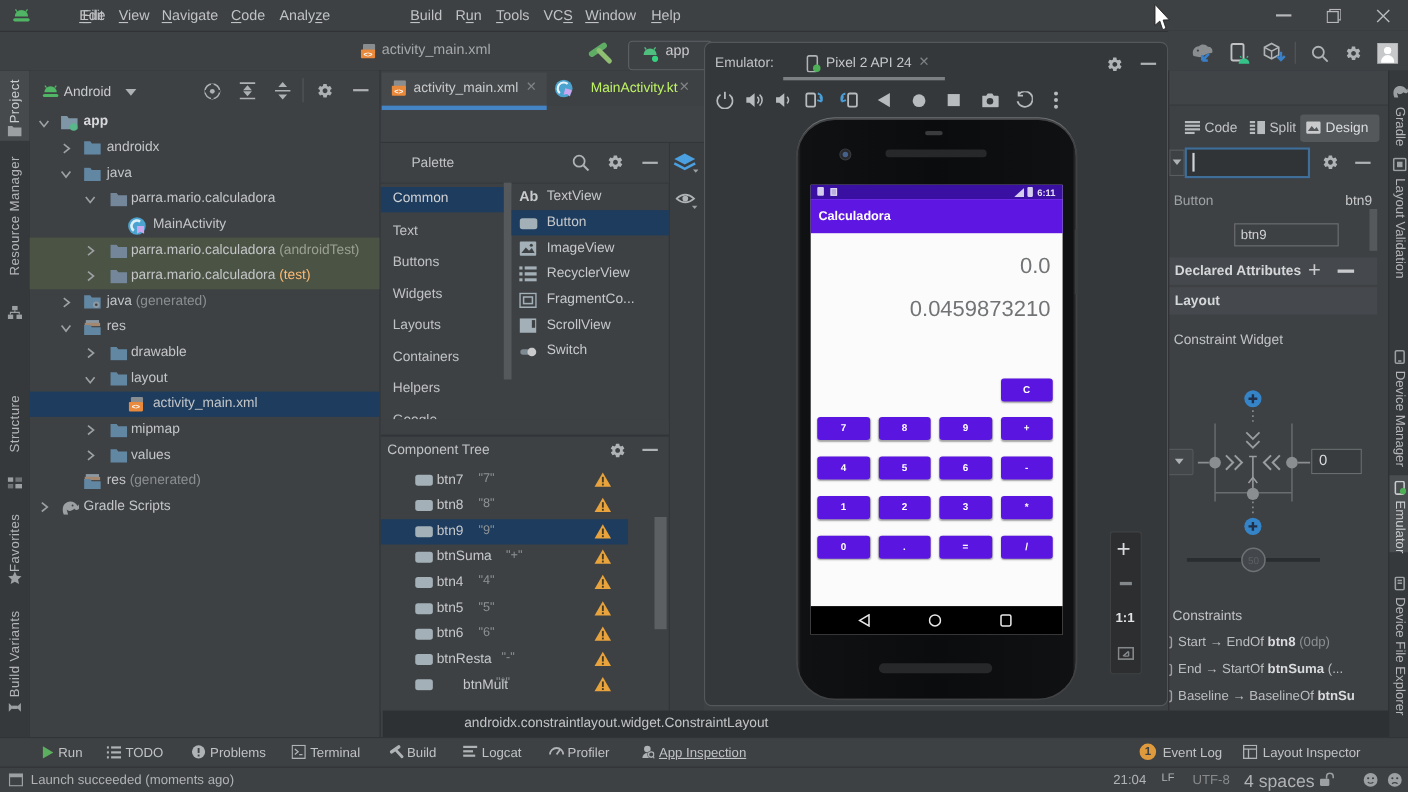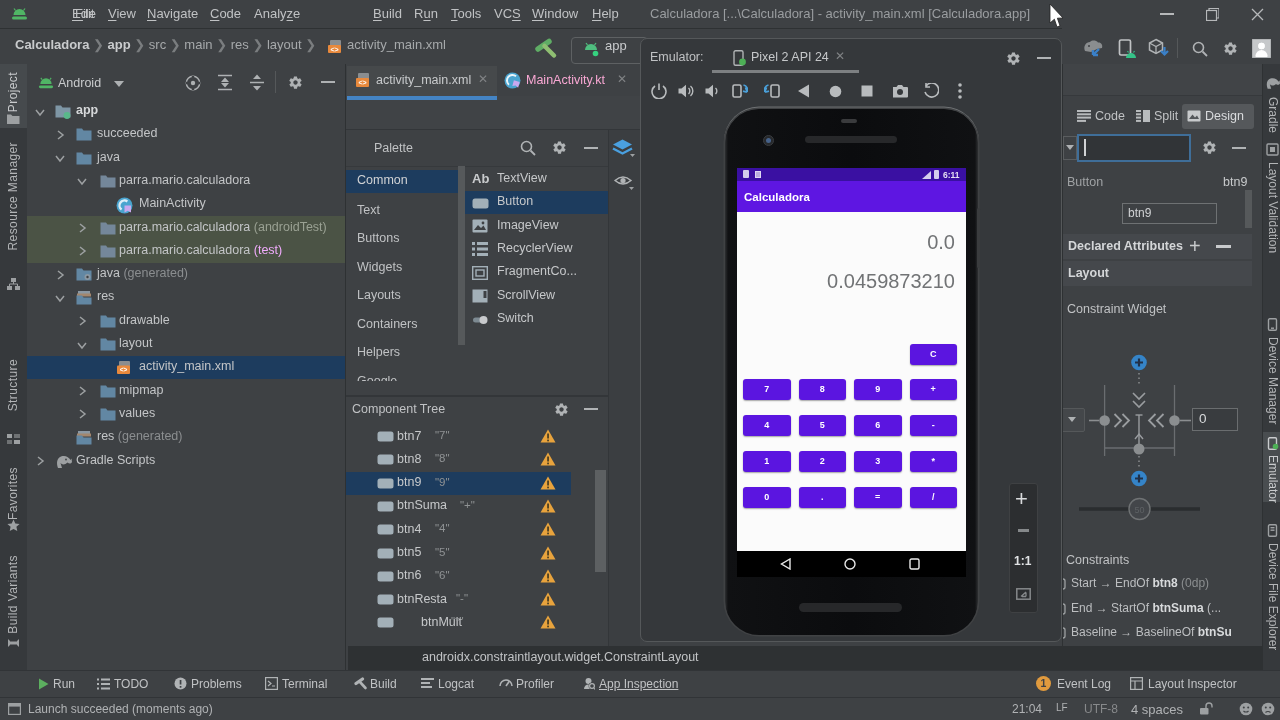--- a/index.html
+++ b/index.html
@@ -30,35 +30,31 @@
     <span class="abs" style="left:210px;top:6px;"><span class="u">C</span>ode</span>
     <span class="abs" style="left:254px;top:6px;">Analy<span class="u">z</span>e</span>
     <span class="abs" style="left:313px;top:6px;margin-top:40px;"><span class="u">R</span>efactor</span>
     <span class="abs" style="left:373px;top:6px;"><span class="u">B</span>uild</span>
     <span class="abs" style="left:414px;top:6px;">R<span class="u">u</span>n</span>
     <span class="abs" style="left:451px;top:6px;"><span class="u">T</span>ools</span>
     <span class="abs" style="left:494px;top:6px;">VC<span class="u">S</span></span>
     <span class="abs" style="left:532px;top:6px;"><span class="u">W</span>indow</span>
     <span class="abs" style="left:592px;top:6px;"><span class="u">H</span>elp</span>
   </div>
-  <div class="abs" style="left:650px;top:6px;font-size:13px;color:#9a9da0;">Calculadora [...\Calculadora] - activity_main.xml [Calculadora.app]</div>
   <div class="abs" style="left:1160px;top:13px;width:14px;height:1.5px;background:#b6b8ba;"></div>
   <svg class="abs" style="left:1206px;top:8px" width="13" height="13" viewBox="0 0 13 13">
     <rect x="0.5" y="2.5" width="10" height="10" fill="none" stroke="#b6b8ba" stroke-width="1.2"></rect>
     <path d="M3 2.5 V0.5 H13 V10 H11" fill="none" stroke="#b6b8ba" stroke-width="1.2"></path>
   </svg>
   <svg class="abs" style="left:1251px;top:8px" width="13" height="13" viewBox="0 0 13 13">
     <path d="M1 1 L12 12 M12 1 L1 12" stroke="#b6b8ba" stroke-width="1.3"></path>
   </svg>
 </div>
 
 <div class="abs" id="toolbar" style="left:0;top:29px;width:1280px;height:35px;background:#3e4144;border-bottom:1px solid #303335;">
-  <div class="abs" style="left:15px;top:8px;font-size:13px;color:#c9cbcd;">
-    <b>Calculadora</b> <span class="chev">❯</span> <b>app</b> <span class="chev">❯</span> <span style="color:#a6a9ab">src</span> <span class="chev">❯</span> <span style="color:#a6a9ab">main</span> <span class="chev">❯</span> <span style="color:#a6a9ab">res</span> <span class="chev">❯</span> <span style="color:#a6a9ab">layout</span> <span class="chev">❯</span>
-  </div>
   <svg class="abs" style="left:328px;top:11px" width="15" height="14" viewBox="0 0 15 14">
     <rect x="2" y="0" width="11" height="9" rx="1" fill="#8a8d8f"></rect>
     <rect x="0" y="5" width="13" height="8" rx="1" fill="#e8893c"></rect>
     <text x="6.5" y="11.5" font-size="7" fill="#fff" text-anchor="middle" font-weight="bold">&lt;&gt;</text>
   </svg>
   <div class="abs" style="left:347px;top:8px;font-size:13px;color:#a6a9ab;">activity_main.xml</div>
 
   <svg class="abs" style="left:535px;top:9px" width="23" height="21" viewBox="0 0 23 21">
     <line x1="3" y1="11" x2="14" y2="3.5" stroke="#5fad65" stroke-width="5.5" stroke-linecap="round"></line>
     <line x1="9.5" y1="8" x2="19" y2="17.5" stroke="#8fbe72" stroke-width="4.5" stroke-linecap="round"></line>
@@ -142,21 +138,21 @@
         <path d="M0.5 0.5 h5.5 l1.5 2 h8 v10 h-15 z" fill="#7e96a5"></path>
         <circle cx="12" cy="10.5" r="3.4" fill="#59b88a"></circle>
       </svg>
     <div class="abs" style="left:49px;top:39.0px;color:#c3c5c7;"><b style="color:#d6d8da">app</b></div>
     <svg class="abs" style="left:27px;top:64.8px" width="12" height="12" viewBox="0 0 12 12">
         <path d="M4 2 L9 6 L4 10" fill="none" stroke="#9da0a2" stroke-width="1.5"></path>
       </svg>
     <svg class="abs" style="left:49px;top:64.3px" width="16" height="13" viewBox="0 0 16 13">
         <path d="M0.5 0.5 h5.5 l1.5 2 h8 v10 h-15 z" fill="#6287a3"></path>
       </svg>
-    <div class="abs" style="left:70px;top:62.3px;color:#c3c5c7;">succeeded</div>
+    <div class="abs" style="left:70px;top:62.3px;color:#c3c5c7;">androidx</div>
     <svg class="abs" style="left:27px;top:88.1px" width="12" height="12" viewBox="0 0 12 12">
         <path d="M2 4 L6 9 L10 4" fill="none" stroke="#9da0a2" stroke-width="1.5"></path>
       </svg>
     <svg class="abs" style="left:49px;top:87.6px" width="16" height="13" viewBox="0 0 16 13">
         <path d="M0.5 0.5 h5.5 l1.5 2 h8 v10 h-15 z" fill="#6287a3"></path>
       </svg>
     <div class="abs" style="left:70px;top:85.6px;color:#c3c5c7;">java</div>
     <svg class="abs" style="left:49px;top:111.4px" width="12" height="12" viewBox="0 0 12 12">
         <path d="M2 4 L6 9 L10 4" fill="none" stroke="#9da0a2" stroke-width="1.5"></path>
       </svg>
@@ -178,21 +174,21 @@
         <path d="M0.5 0.5 h5.5 l1.5 2 h8 v10 h-15 z" fill="#74879a"></path>
       </svg>
     <div class="abs" style="left:92px;top:155.5px;color:#c3c5c7;">parra.mario.calculadora<span style="color:#9aa193"> (androidTest)</span></div>
     <div class="abs" style="left:0;top:175.7px;width:318px;height:23.3px;background:#4b5345;"></div>
     <svg class="abs" style="left:49px;top:181.3px" width="12" height="12" viewBox="0 0 12 12">
         <path d="M4 2 L9 6 L4 10" fill="none" stroke="#9da0a2" stroke-width="1.5"></path>
       </svg>
     <svg class="abs" style="left:73px;top:180.8px" width="16" height="13" viewBox="0 0 16 13">
         <path d="M0.5 0.5 h5.5 l1.5 2 h8 v10 h-15 z" fill="#74879a"></path>
       </svg>
-    <div class="abs" style="left:92px;top:178.8px;color:#c3c5c7;">parra.mario.calculadora<span style="color:#f0abfc"> (test)</span></div>
+    <div class="abs" style="left:92px;top:178.8px;color:#c3c5c7;">parra.mario.calculadora<span style="color:#fdba74"> (test)</span></div>
     <svg class="abs" style="left:27px;top:204.6px" width="12" height="12" viewBox="0 0 12 12">
         <path d="M4 2 L9 6 L4 10" fill="none" stroke="#9da0a2" stroke-width="1.5"></path>
       </svg>
     <svg class="abs" style="left:49px;top:204.1px" width="16" height="13" viewBox="0 0 16 13">
         <path d="M0.5 0.5 h5.5 l1.5 2 h8 v10 h-15 z" fill="#6287a3"></path>
         <circle cx="11.5" cy="9" r="3" fill="#8b98a3"></circle>
         <circle cx="11.5" cy="9" r="1.2" fill="#3e4144"></circle>
       </svg>
     <div class="abs" style="left:70px;top:202.1px;color:#c3c5c7;">java<span style="color:#8b8e90"> (generated)</span></div>
     <svg class="abs" style="left:27px;top:227.9px" width="12" height="12" viewBox="0 0 12 12">
@@ -264,21 +260,21 @@
       <rect x="0" y="5" width="13" height="9" rx="1" fill="#e8893c"></rect>
       <text x="6.5" y="12" font-size="7" fill="#fff" text-anchor="middle" font-weight="bold" font-family="Liberation Sans">&lt;&gt;</text>
     </svg>
   <div class="abs txt" style="left:30px;top:9px;color:#c8cacc;">activity_main.xml</div>
   <div class="abs" style="left:132px;top:8px;color:#808385;font-size:12px;">✕</div>
   <svg class="abs" style="left:158px;top:8px" width="17" height="17" viewBox="0 0 17 17">
       <circle cx="8.5" cy="8.5" r="8" fill="#4aa4cf"></circle>
       <path d="M8.5 8.5 m-5.5 0 a5.5 5.5 0 1 0 11 0" fill="none" stroke="#e8f4fa" stroke-width="2" transform="rotate(130 8.5 8.5)"></path>
       <path d="M9 9 h6 v6 l-3 -1.5 l-3 1.5 Z" fill="#c9a8ef" transform="rotate(15 12 12)"></path>
     </svg>
-  <div class="abs txt" style="left:180px;top:9px;color:#f9a8d4;">MainActivity.kt</div>
+  <div class="abs txt" style="left:191px;top:9px;color:#bef264;">MainActivity.kt</div>
   <div class="abs" style="left:271px;top:8px;color:#808385;font-size:12px;">✕</div>
   <div class="abs" style="left:0;top:32px;width:294px;height:34px;background:#404346;border-bottom:1px solid #333639;box-sizing:border-box;"></div>
   <div class="abs" style="left:262px;top:66px;width:32px;height:516px;background:#3b3e41;border-left:1px solid #333639;"></div>
   <svg class="abs" style="left:266px;top:75px" width="23" height="19" viewBox="0 0 23 19">
    <path d="M10.5 0.5 L20 5.5 L10.5 10.5 L1 5.5 Z" fill="#4aa0e0"></path>
    <path d="M1 9.5 L10.5 14.5 L20 9.5" fill="none" stroke="#4aa0e0" stroke-width="2.4"></path>
    <path d="M18 15 h5 l-2.5 3 z" fill="#9da0a2"></path>
  </svg>
   <svg class="abs" style="left:268px;top:110px" width="21" height="17" viewBox="0 0 21 17">
    <path d="M1 6.5 Q9 -0.5 17 6.5 Q9 13.5 1 6.5 Z" fill="none" stroke="#b0b3b5" stroke-width="1.5"></path>
@@ -791,21 +787,21 @@
 
 <div class="abs" id="statusbar" style="left:0;top:697px;width:1280px;height:23px;background:#3e4144;border-top:1px solid #313437;">
   <svg class="abs" style="left:8px;top:5px" width="13" height="12" viewBox="0 0 13 12">
       <rect x="0.6" y="0.6" width="11.8" height="10.8" fill="none" stroke="#9da0a2" stroke-width="1.2"></rect>
       <rect x="0.6" y="0.6" width="11.8" height="3" fill="#9da0a2"></rect>
     </svg>
   <div class="abs txt" style="left:28px;top:4px;font-size:12px;color:#b0b2b4;">Launch succeeded (moments ago)</div>
   <div class="abs txt" style="left:1012px;top:4px;font-size:12px;color:#b0b2b4;">21:04</div>
   <div class="abs txt" style="left:1056px;top:4px;font-size:10px;color:#b0b2b4;">LF</div>
   <div class="abs txt" style="left:1084px;top:4px;font-size:12px;color:#87898b;">UTF-8</div>
-  <div class="abs txt" style="left:1131px;top:4px;font-size:13px;color:#b0b2b4;">4 spaces</div>
+  <div class="abs txt" style="left:1131px;top:4px;font-size:16px;color:#b0b2b4;">4 spaces</div>
   <svg class="abs" style="left:1199px;top:4px" width="14" height="13" viewBox="0 0 14 13">
       <rect x="1" y="6" width="8.5" height="6.5" rx="1" fill="#9da0a2"></rect>
       <path d="M7 6 V4 a3 3 0 0 1 6 0 v1.5" fill="none" stroke="#9da0a2" stroke-width="1.4"></path>
     </svg>
   <svg class="abs" style="left:1239px;top:4px" width="14" height="14" viewBox="0 0 14 14">
       <circle cx="7" cy="7" r="6.3" fill="#9da0a2"></circle>
       <circle cx="4.8" cy="5.5" r="1" fill="#3e4144"></circle>
       <circle cx="9.2" cy="5.5" r="1" fill="#3e4144"></circle>
       <path d="M4.5 9 a3.5 3.5 0 0 0 5 0" fill="none" stroke="#3e4144" stroke-width="1.1"></path>
     </svg>

